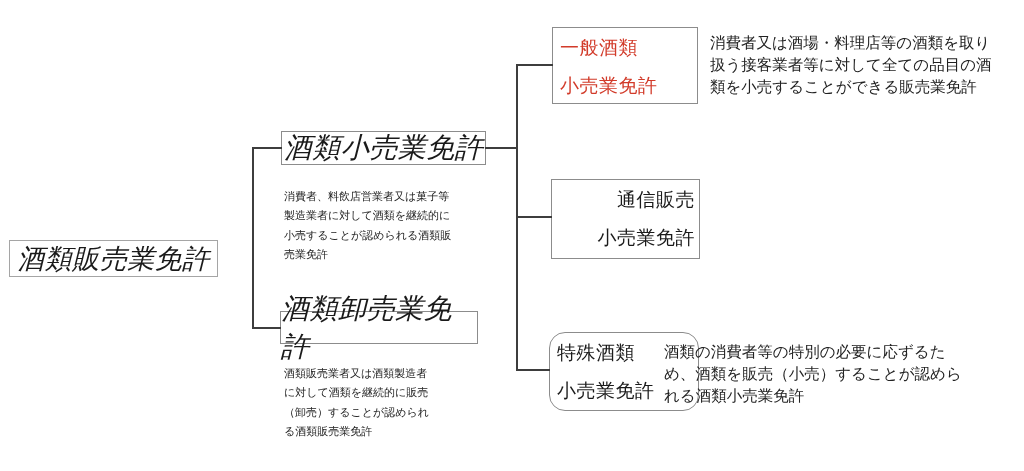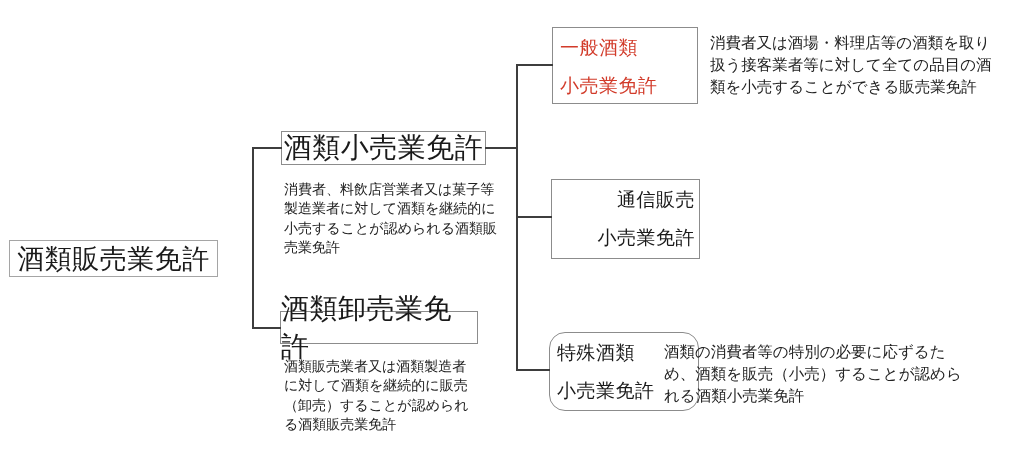--- a/index.html
+++ b/index.html
@@ -17,20 +17,21 @@
     box-sizing: border-box;
     border: 1px solid #8c8c8c;
     background: #ffffff;
     white-space: pre-line;
   }
   .node-single {
     display: flex;
     align-items: center;
     justify-content: center;
     letter-spacing: 0.5px;
+    font-style: italic;
   }
   .root-node {
     left: 9px; top: 240px; width: 209px; height: 37px;
     font-size: 27px; border-color: #a5a5a5;
   }
   .branch0-node {
     left: 281px; top: 131px; width: 205px; height: 34px;
     font-size: 28px;
   }
   .branch1-node {
@@ -44,21 +45,21 @@
     letter-spacing: 0.5px;
   }
   .leaf0-node { left: 552px; top: 27px;  width: 146px; height: 77px; }
   .leaf1-node { left: 551px; top: 179px; width: 149px; height: 80px; }
   .leaf2-node { left: 549px; top: 332px; width: 150px; height: 79px; }
   .desc {
     position: absolute;
     white-space: pre-line;
     color: #222222;
   }
-  .desc-branch { font-size: 14px; line-height: 19.4px; }
+  .desc-branch { font-size: 11px; line-height: 19.4px; margin-top: 7px; }
   .desc-leaf   { font-size: 15.5px; line-height: 21.8px; }
   .desc-branch0 { left: 284px; top: 180px; width: 215px; }
   .desc-branch1 { left: 284px; top: 357px; width: 200px; }
   .desc-leaf0   { left: 710px; top: 32px;  width: 306px; }
   .desc-leaf1   { left: 707px; top: 179px; width: 318px; }
   .desc-leaf2   { left: 664px; top: 341px; width: 314px; }
   .line {
     position: absolute;
     background: #3d3d3d;
   }

